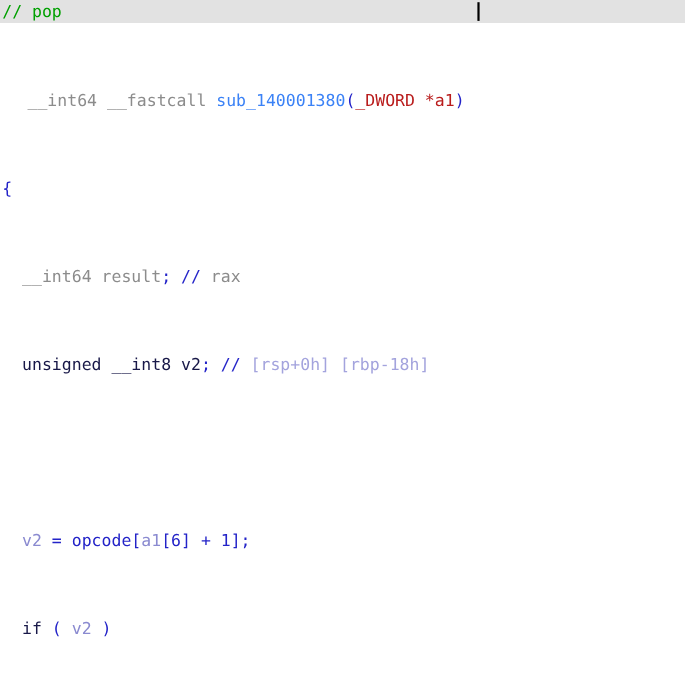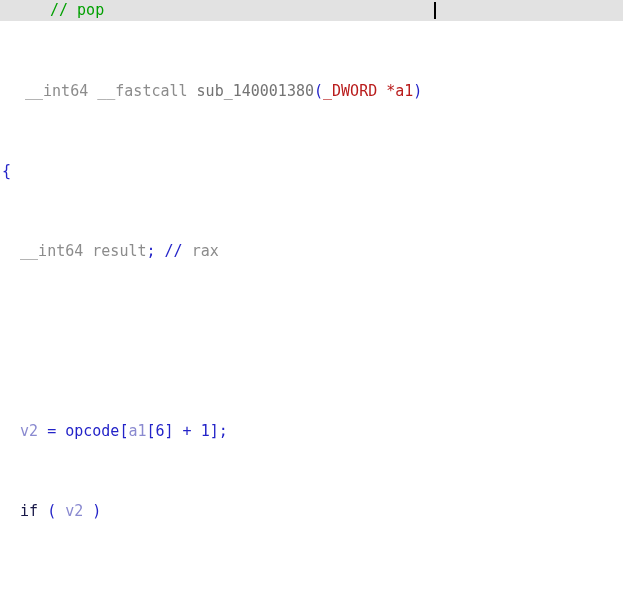--- a/index.html
+++ b/index.html
@@ -31,21 +31,20 @@
     white-space: pre;
     font-size: 15px;
     line-height: 21px;
     letter-spacing: 0px;
   }
   .titlebar .txt {
     position: absolute;
     left: 2px;
     top: 0;
     color: #00a000;
-    margin-left: 48px;
   }
   .caret {
     position: absolute;
     left: 434px;
     top: 2px;
     width: 2px;
     height: 17px;
     background: #000000;
   }
 
@@ -84,26 +83,27 @@
 
 <div id="app">
 
   <div class="titlebar" style="background: rgb(226, 226, 226);">
     <span class="txt" style="color: rgb(0, 160, 0);">// pop</span>
     <span class="caret" style="background: rgb(0, 0, 0); left: 434px;"></span>
   </div>
 
   <div class="code">
 
-    <div class="line"><span class="type" style="color: rgb(140, 140, 140); margin-left: 23px;">__int64 __fastcall </span><span class="fname" style="color: #737373;">sub_140001380</span><span class="punc" style="color: rgb(35, 35, 200);">(</span><span class="type" style="color: #b91c1c;">_DWORD *a1</span><span class="punc" style="color: rgb(35, 35, 200);">)</span></div>
+    <div class="line"><span class="type" style="color: rgb(140, 140, 140); margin-left: 23px;">__int64 __fastcall </span><span class="fname" style="color: #3b82f6;">sub_140001380</span><span class="punc" style="color: rgb(35, 35, 200);">(</span><span class="type" style="color: #b91c1c;">_DWORD *a1</span><span class="punc" style="color: rgb(35, 35, 200);">)</span></div>
 
     <div class="line"><span class="brace" style="color: rgb(35, 35, 200);">{</span></div>
 
     <div class="line"><span class="type" style="color: rgb(140, 140, 140);">  __int64 result</span><span class="punc" style="color: rgb(35, 35, 200);">;</span><span class="type" style="color: rgb(140, 140, 140);"> </span><span class="cmt" style="color: rgb(35, 35, 200);">//</span><span class="cmttxt" style="color: rgb(140, 140, 140); text-align: center;"> rax</span></div>
 
+    <div class="line"><span class="kw" style="color: rgb(24, 24, 72);">  unsigned __int8 v2</span><span class="punc" style="color: rgb(35, 35, 200);">;</span><span class="kw" style="color: rgb(24, 24, 72);"> </span><span class="cmt" style="color: rgb(35, 35, 200);">//</span><span class="reghint" style="color: rgb(163, 163, 221);"> [rsp+0h] [rbp-18h]</span></div>
 
     <div class="line"><span> </span></div>
 
     <div class="line"><span class="lvar" style="color: rgb(138, 138, 208);">  v2</span><span class="punc" style="color: rgb(35, 35, 200);"> = </span><span class="gvar" style="color: rgb(35, 35, 200);">opcode</span><span class="punc" style="color: rgb(35, 35, 200);">[</span><span class="lvar" style="color: rgb(138, 138, 208);">a1</span><span class="punc" style="color: rgb(35, 35, 200);">[6] + 1];</span></div>
 
     <div class="line"><span class="kw" style="color: rgb(24, 24, 72);">  if </span><span class="punc" style="color: rgb(35, 35, 200);">( </span><span class="lvar" style="color: rgb(138, 138, 208);">v2</span><span class="punc" style="color: rgb(35, 35, 200);"> )</span></div>
 
     
 
     

